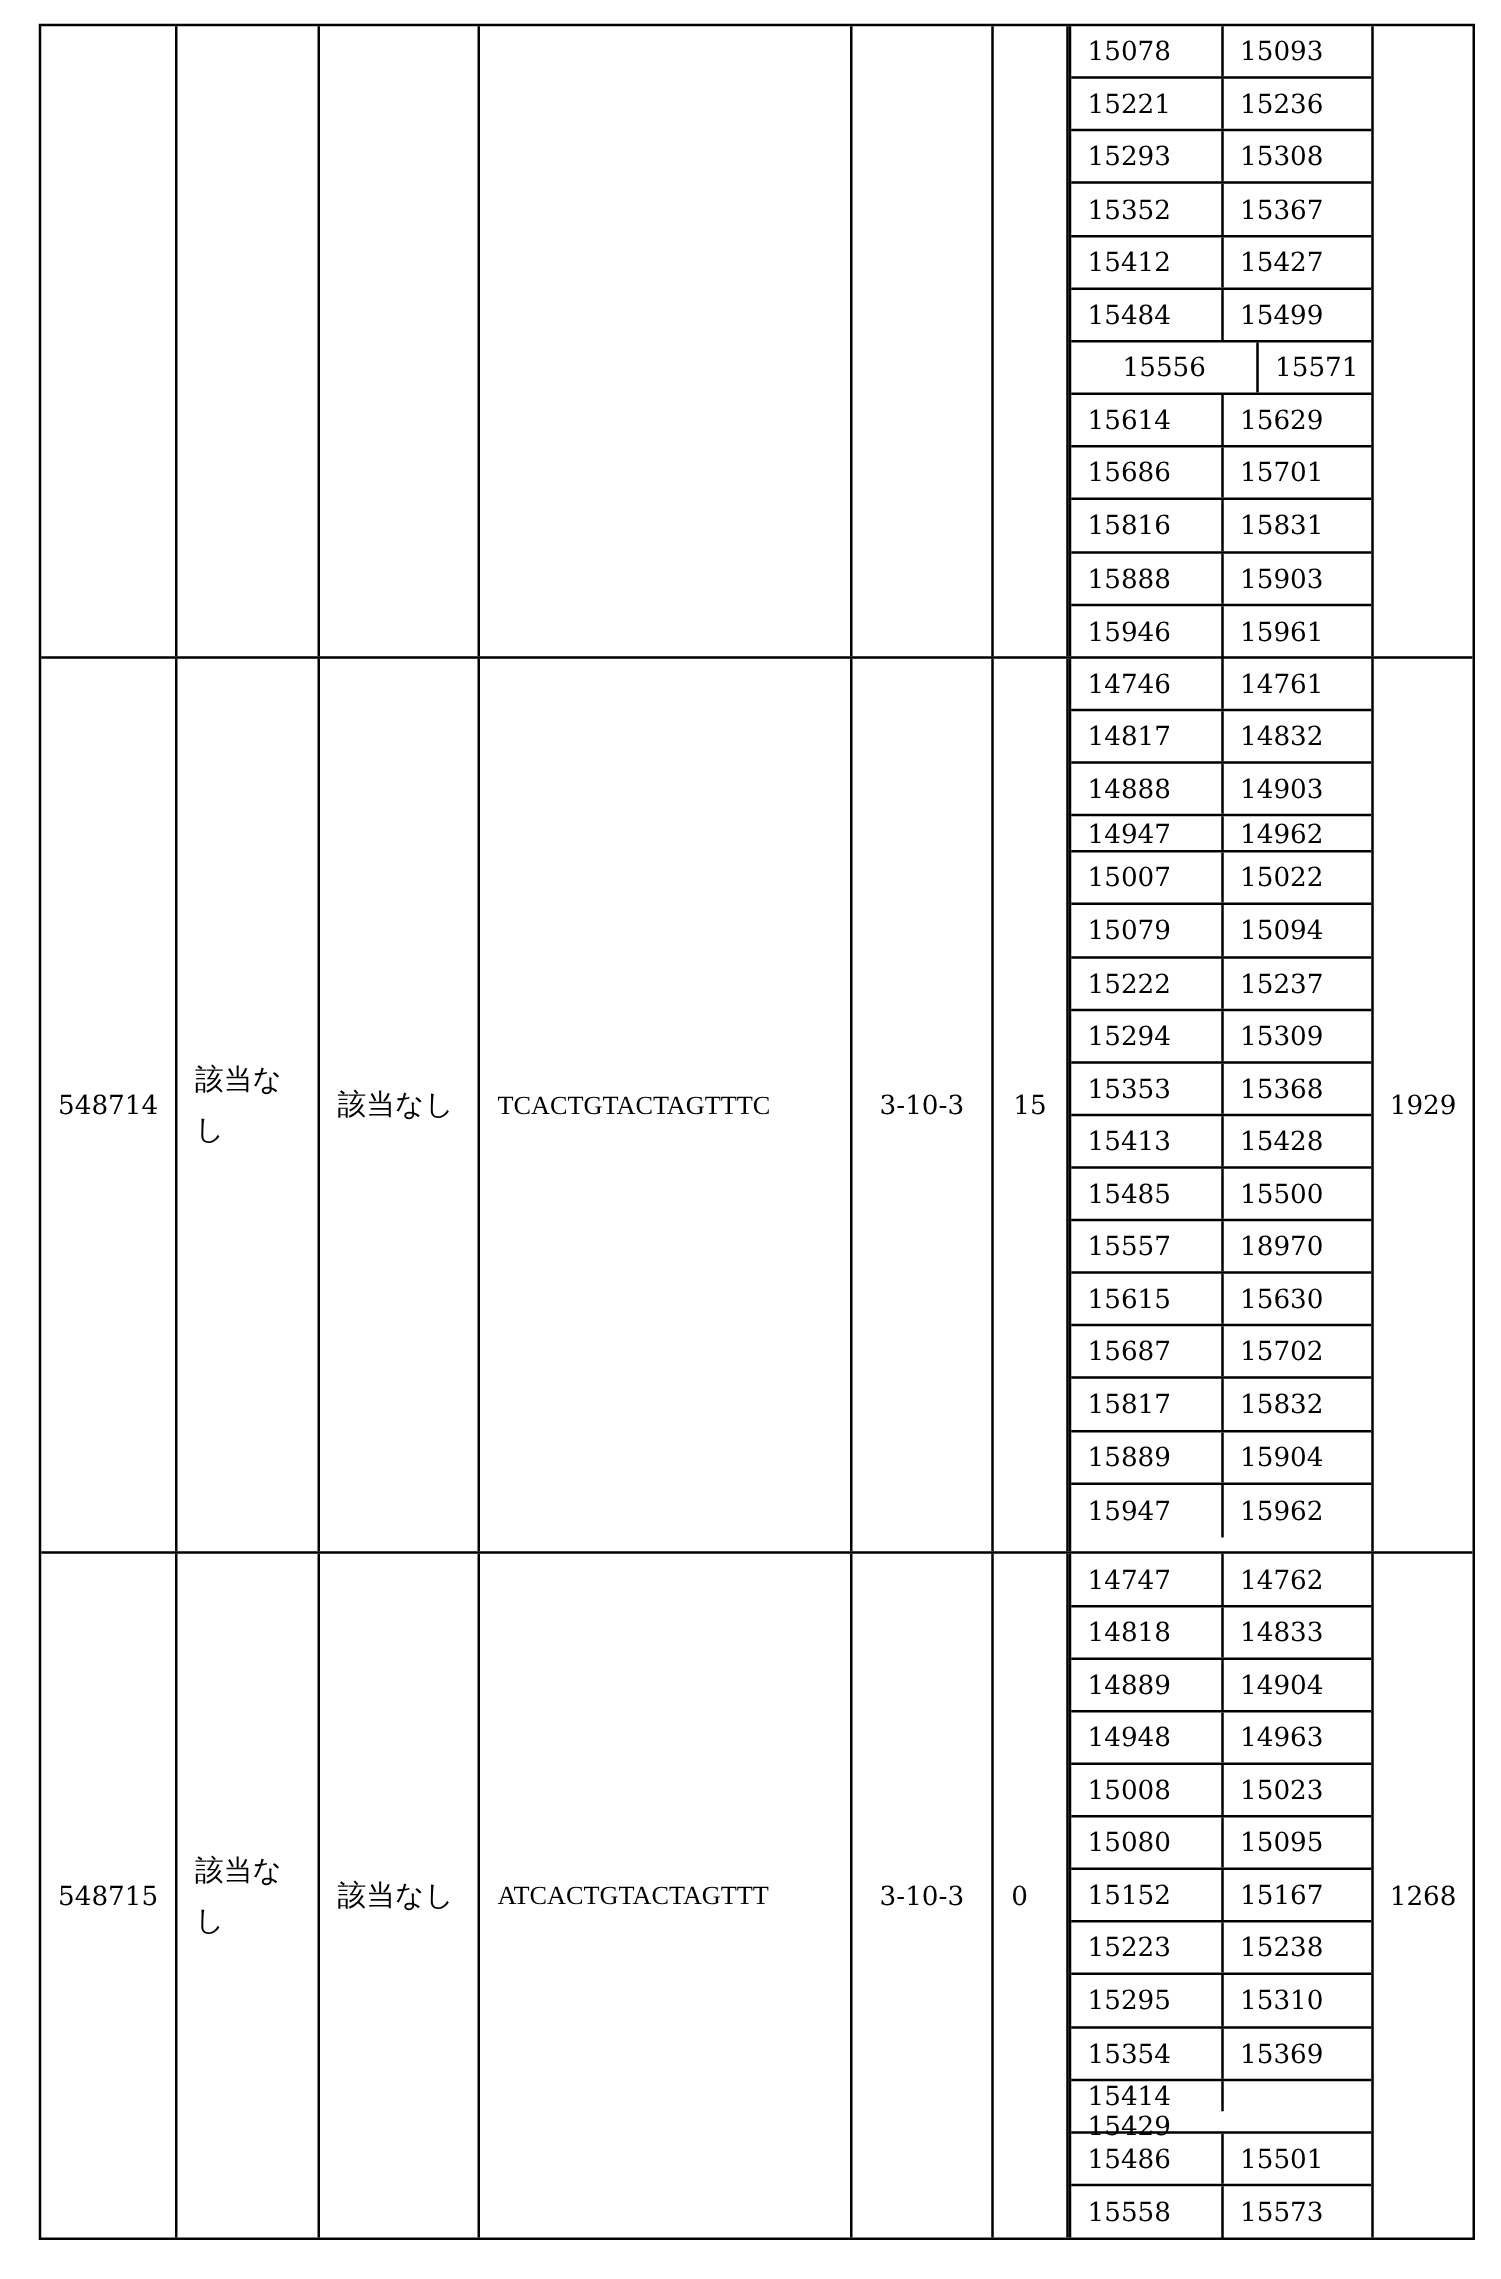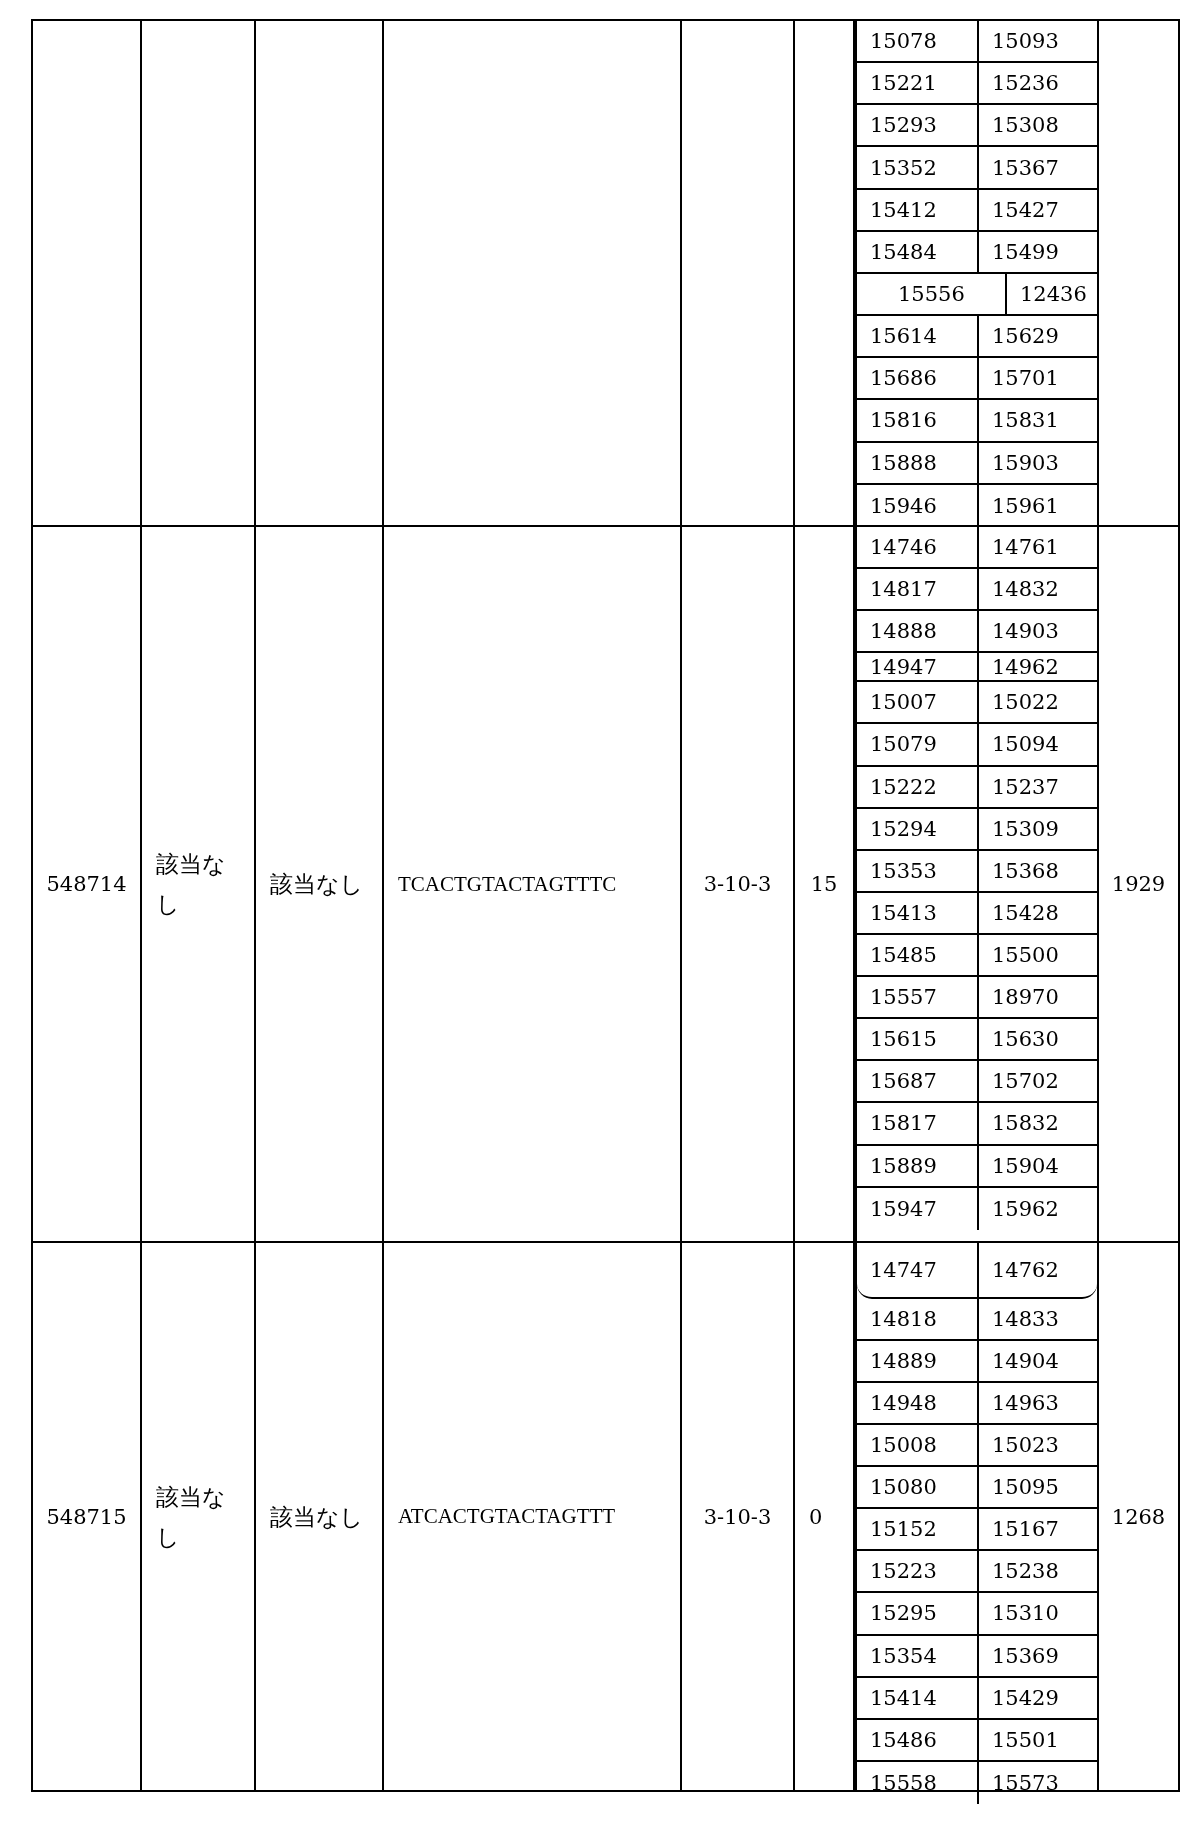--- a/index.html
+++ b/index.html
@@ -74,21 +74,21 @@
         <div class="subrow" style="height: 42.1667px;">
           <div class="subcell a">15412</div>
           <div class="subcell b">15427</div>
         </div>
         <div class="subrow" style="height: 42.1667px;">
           <div class="subcell a">15484</div>
           <div class="subcell b">15499</div>
         </div>
         <div class="subrow" style="height: 42.1667px; padding-left: 28px;">
           <div class="subcell a">15556</div>
-          <div class="subcell b">12436</div>
+          <div class="subcell b">15571</div>
         </div>
         <div class="subrow" style="height: 42.1667px;">
           <div class="subcell a">15614</div>
           <div class="subcell b">15629</div>
         </div>
         <div class="subrow" style="height: 42.1667px;">
           <div class="subcell a">15686</div>
           <div class="subcell b">15701</div>
         </div>
         <div class="subrow" style="height: 42.1667px;">
@@ -210,21 +210,21 @@
       <div class="cell seq" style="left: 351px; width: 298px;">
         <span>ATCACTGTACTAGTTT</span>
       </div>
       <div class="cell center" style="left: 649px; width: 113px;">
         <span>3-10-3</span>
       </div>
       <div class="cell left" style="left: 762px; width: 60px;">
         <span>0</span>
       </div>
       <div class="sub">
-        <div class="subrow" style="height: 56px; border-radius: 15px;">
+        <div class="subrow" style="height: 43px;">
           <div class="subcell a">14747</div>
           <div class="subcell b">14762</div>
         </div>
         <div class="subrow" style="height: 42.0769px;">
           <div class="subcell a">14818</div>
           <div class="subcell b">14833</div>
         </div>
         <div class="subrow" style="height: 42.0769px;">
           <div class="subcell a">14889</div>
           <div class="subcell b">14904</div>
@@ -250,21 +250,21 @@
           <div class="subcell b">15238</div>
         </div>
         <div class="subrow" style="height: 42.0769px;">
           <div class="subcell a">15295</div>
           <div class="subcell b">15310</div>
         </div>
         <div class="subrow" style="height: 42.0769px;">
           <div class="subcell a">15354</div>
           <div class="subcell b">15369</div>
         </div>
-        <div class="subrow" style="height: 42.0769px;">
+        <div class="subrow" style="height: 42.0769px; flex-direction: column;">
           <div class="subcell a">15414</div>
           <div class="subcell b">15429</div>
         </div>
         <div class="subrow" style="height: 42.0769px;">
           <div class="subcell a">15486</div>
           <div class="subcell b">15501</div>
         </div>
         <div class="subrow" style="height: 42.0769px;">
           <div class="subcell a">15558</div>
           <div class="subcell b">15573</div>

